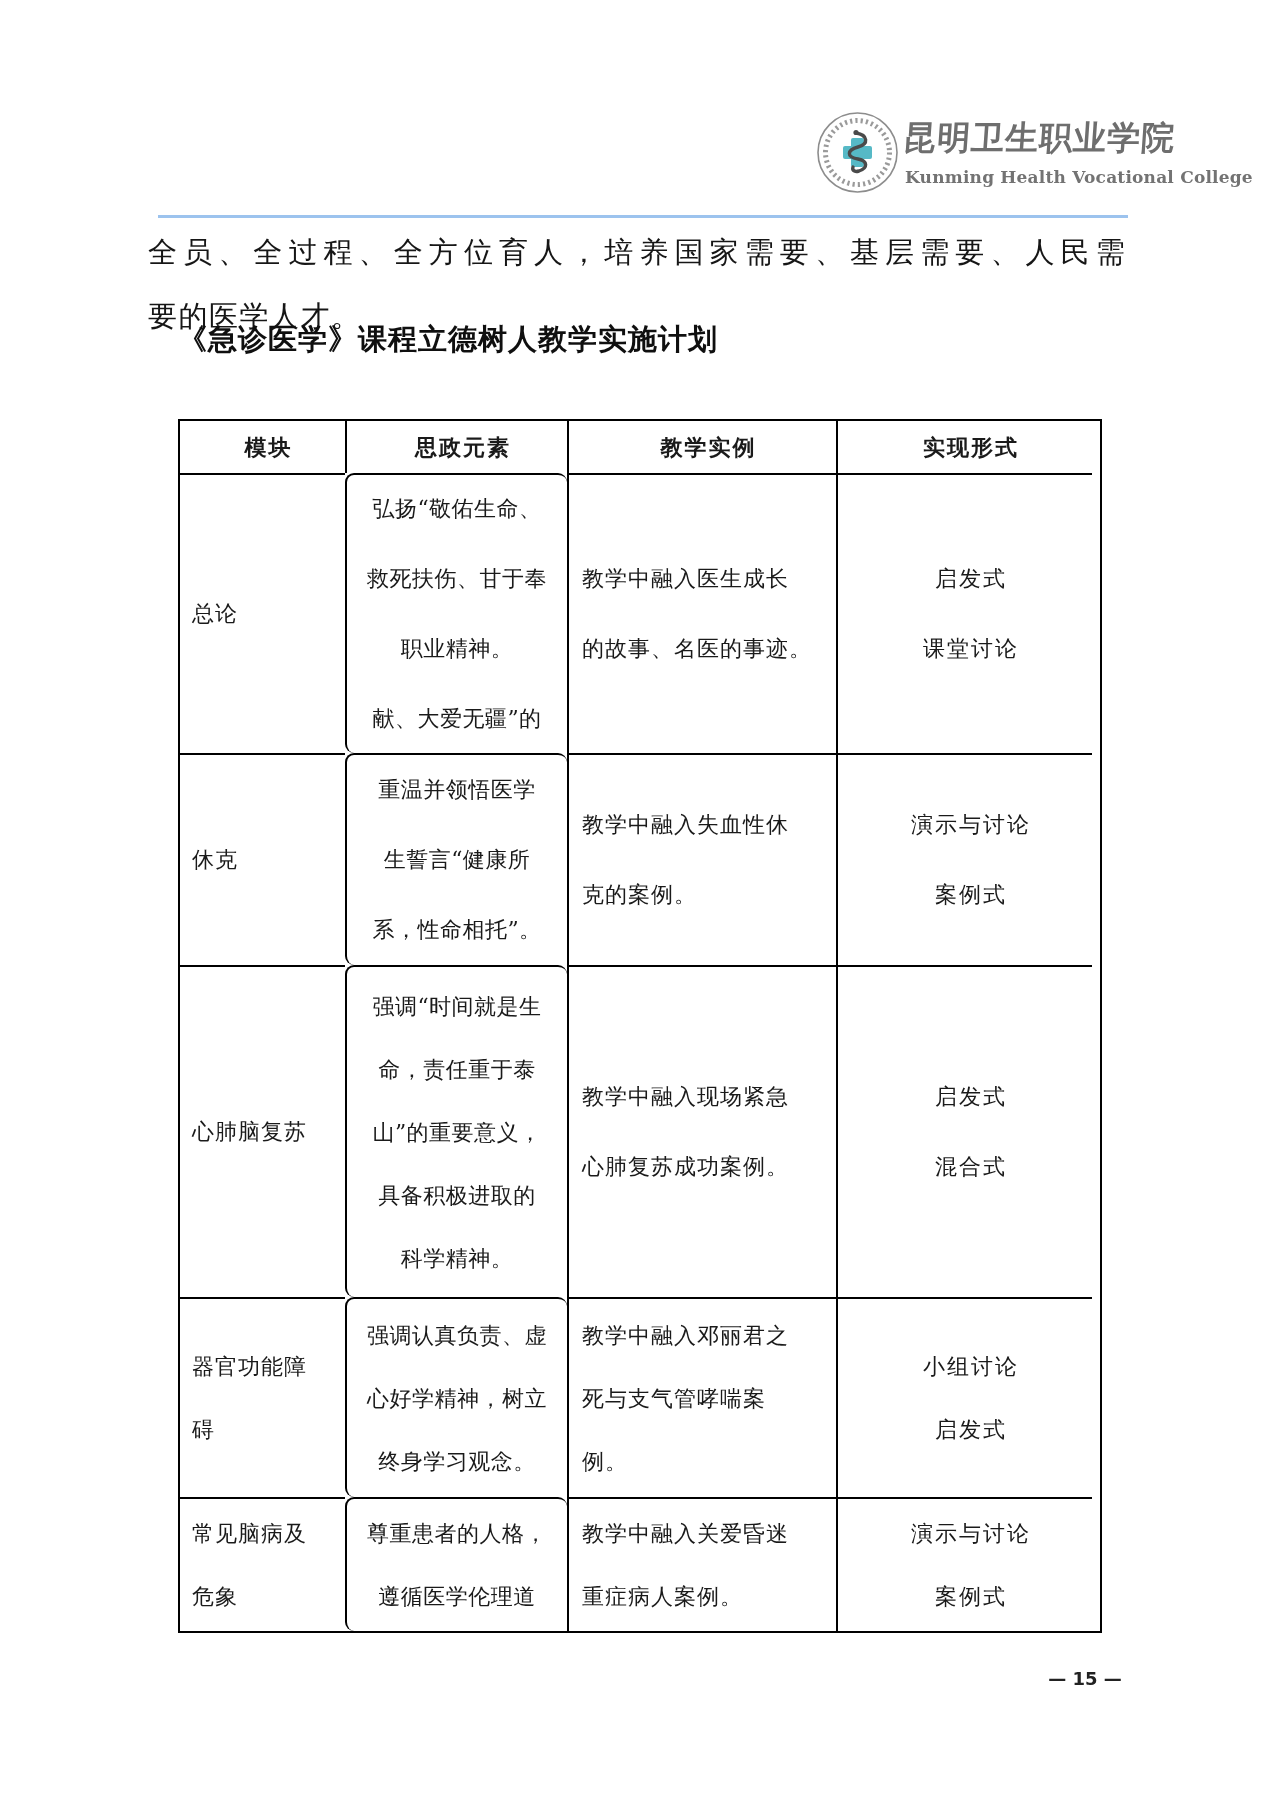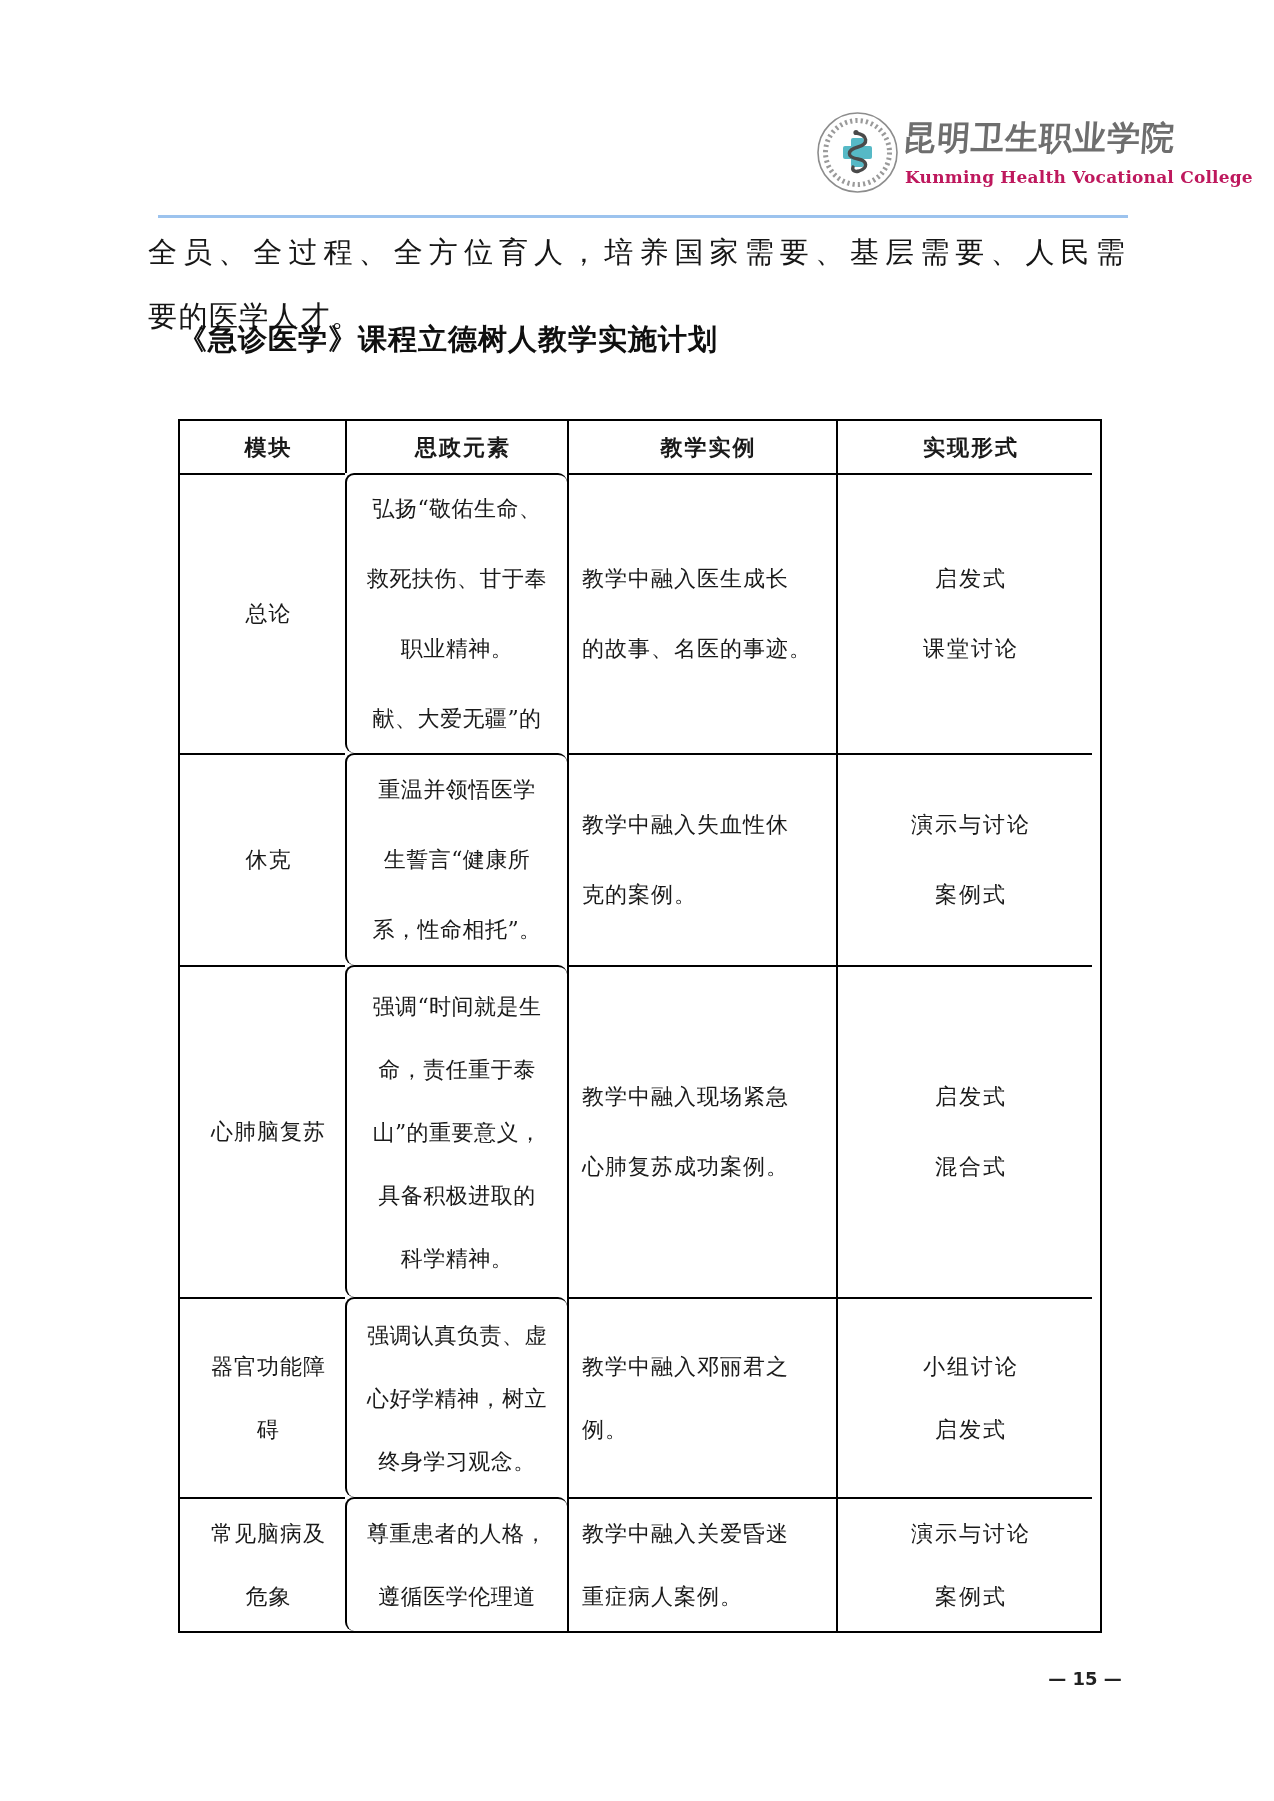--- a/index.html
+++ b/index.html
@@ -14,21 +14,21 @@
   }
   
   .seal{position:absolute;left:816px;top:111px;width:83px;height:83px;}
   .zh-name{
     position:absolute;left:903px;top:116px;width:290px;height:52px;
     font-size:33px;color:#6e6e6e;letter-spacing:1px;white-space:nowrap;
     font-weight:bold;transform:skewX(-4deg);
   }
   .en-name{
     position:absolute;left:905px;top:167px;width:280px;
-    font-size:17px;font-weight:bold;color:#be185d;letter-spacing:0.2px;
+    font-size:17px;font-weight:bold;color:#737373;letter-spacing:0.2px;
     white-space:nowrap;
   }
   .header-rule{position:absolute;left:158px;top:215px;width:970px;height:3px;background:#9cc3ee;}
   
   .para{position:absolute;left:148px;top:220px;width:995px;font-size:29px;color:#161616;}
   .para .l1{letter-spacing:6.1px;line-height:64px;white-space:nowrap;}
   .para .l2{letter-spacing:1.5px;line-height:64px;}
   .tbl-title{
     position:absolute;left:178px;top:320px;width:920px;
     font-size:29px;font-weight:bold;color:#0f0f0f;
@@ -51,21 +51,21 @@
     box-sizing:border-box;
     overflow:hidden;
     padding-left:12px;
   }
   .cell.c0{border-left:none;}
   .cell.hr{border-top:none;}
   .cell .ln{display:block;}
   .lh70 .ln{line-height:70px;}
   .lh64 .ln{line-height:63px;}
   .head{font-weight:bold;text-align:center;line-height:50px;letter-spacing:2px;}
-  .col-module{text-align:center;letter-spacing:1px;}
+  .col-module{letter-spacing:1px;}
   .col-elem{text-align:center;letter-spacing:0.5px;padding:0 6px;border-radius:9px;}
   .col-exam{text-align:left;padding-left:13px;padding-right:4px;letter-spacing:1px;}
   .col-form{text-align:center;letter-spacing:2px;}
   
   .page-num{
     position:absolute;left:1030px;top:1668px;width:110px;
     text-align:center;font-size:18px;color:#222;
     font-family:"DejaVu Sans", sans-serif;font-weight:bold;
   }
 </style>
@@ -169,20 +169,21 @@
       <span class="ln">器官功能障</span>
       <span class="ln">碍</span>
     </div>
     <div class="cell col-elem lh64">
       <span class="ln">强调认真负责、虚</span>
       <span class="ln">心好学精神，树立</span>
       <span class="ln">终身学习观念。</span>
     </div>
     <div class="cell col-exam lh64">
       <span class="ln">教学中融入邓丽君之</span>
+      <span class="ln">死与支气管哮喘案</span>
       <span class="ln">例。</span>
     </div>
     <div class="cell col-form lh64">
       <span class="ln">小组讨论</span>
       <span class="ln">启发式</span>
     </div>
 
     <div class="cell c0 col-module lh64">
       <span class="ln">常见脑病及</span>
       <span class="ln">危象</span>

